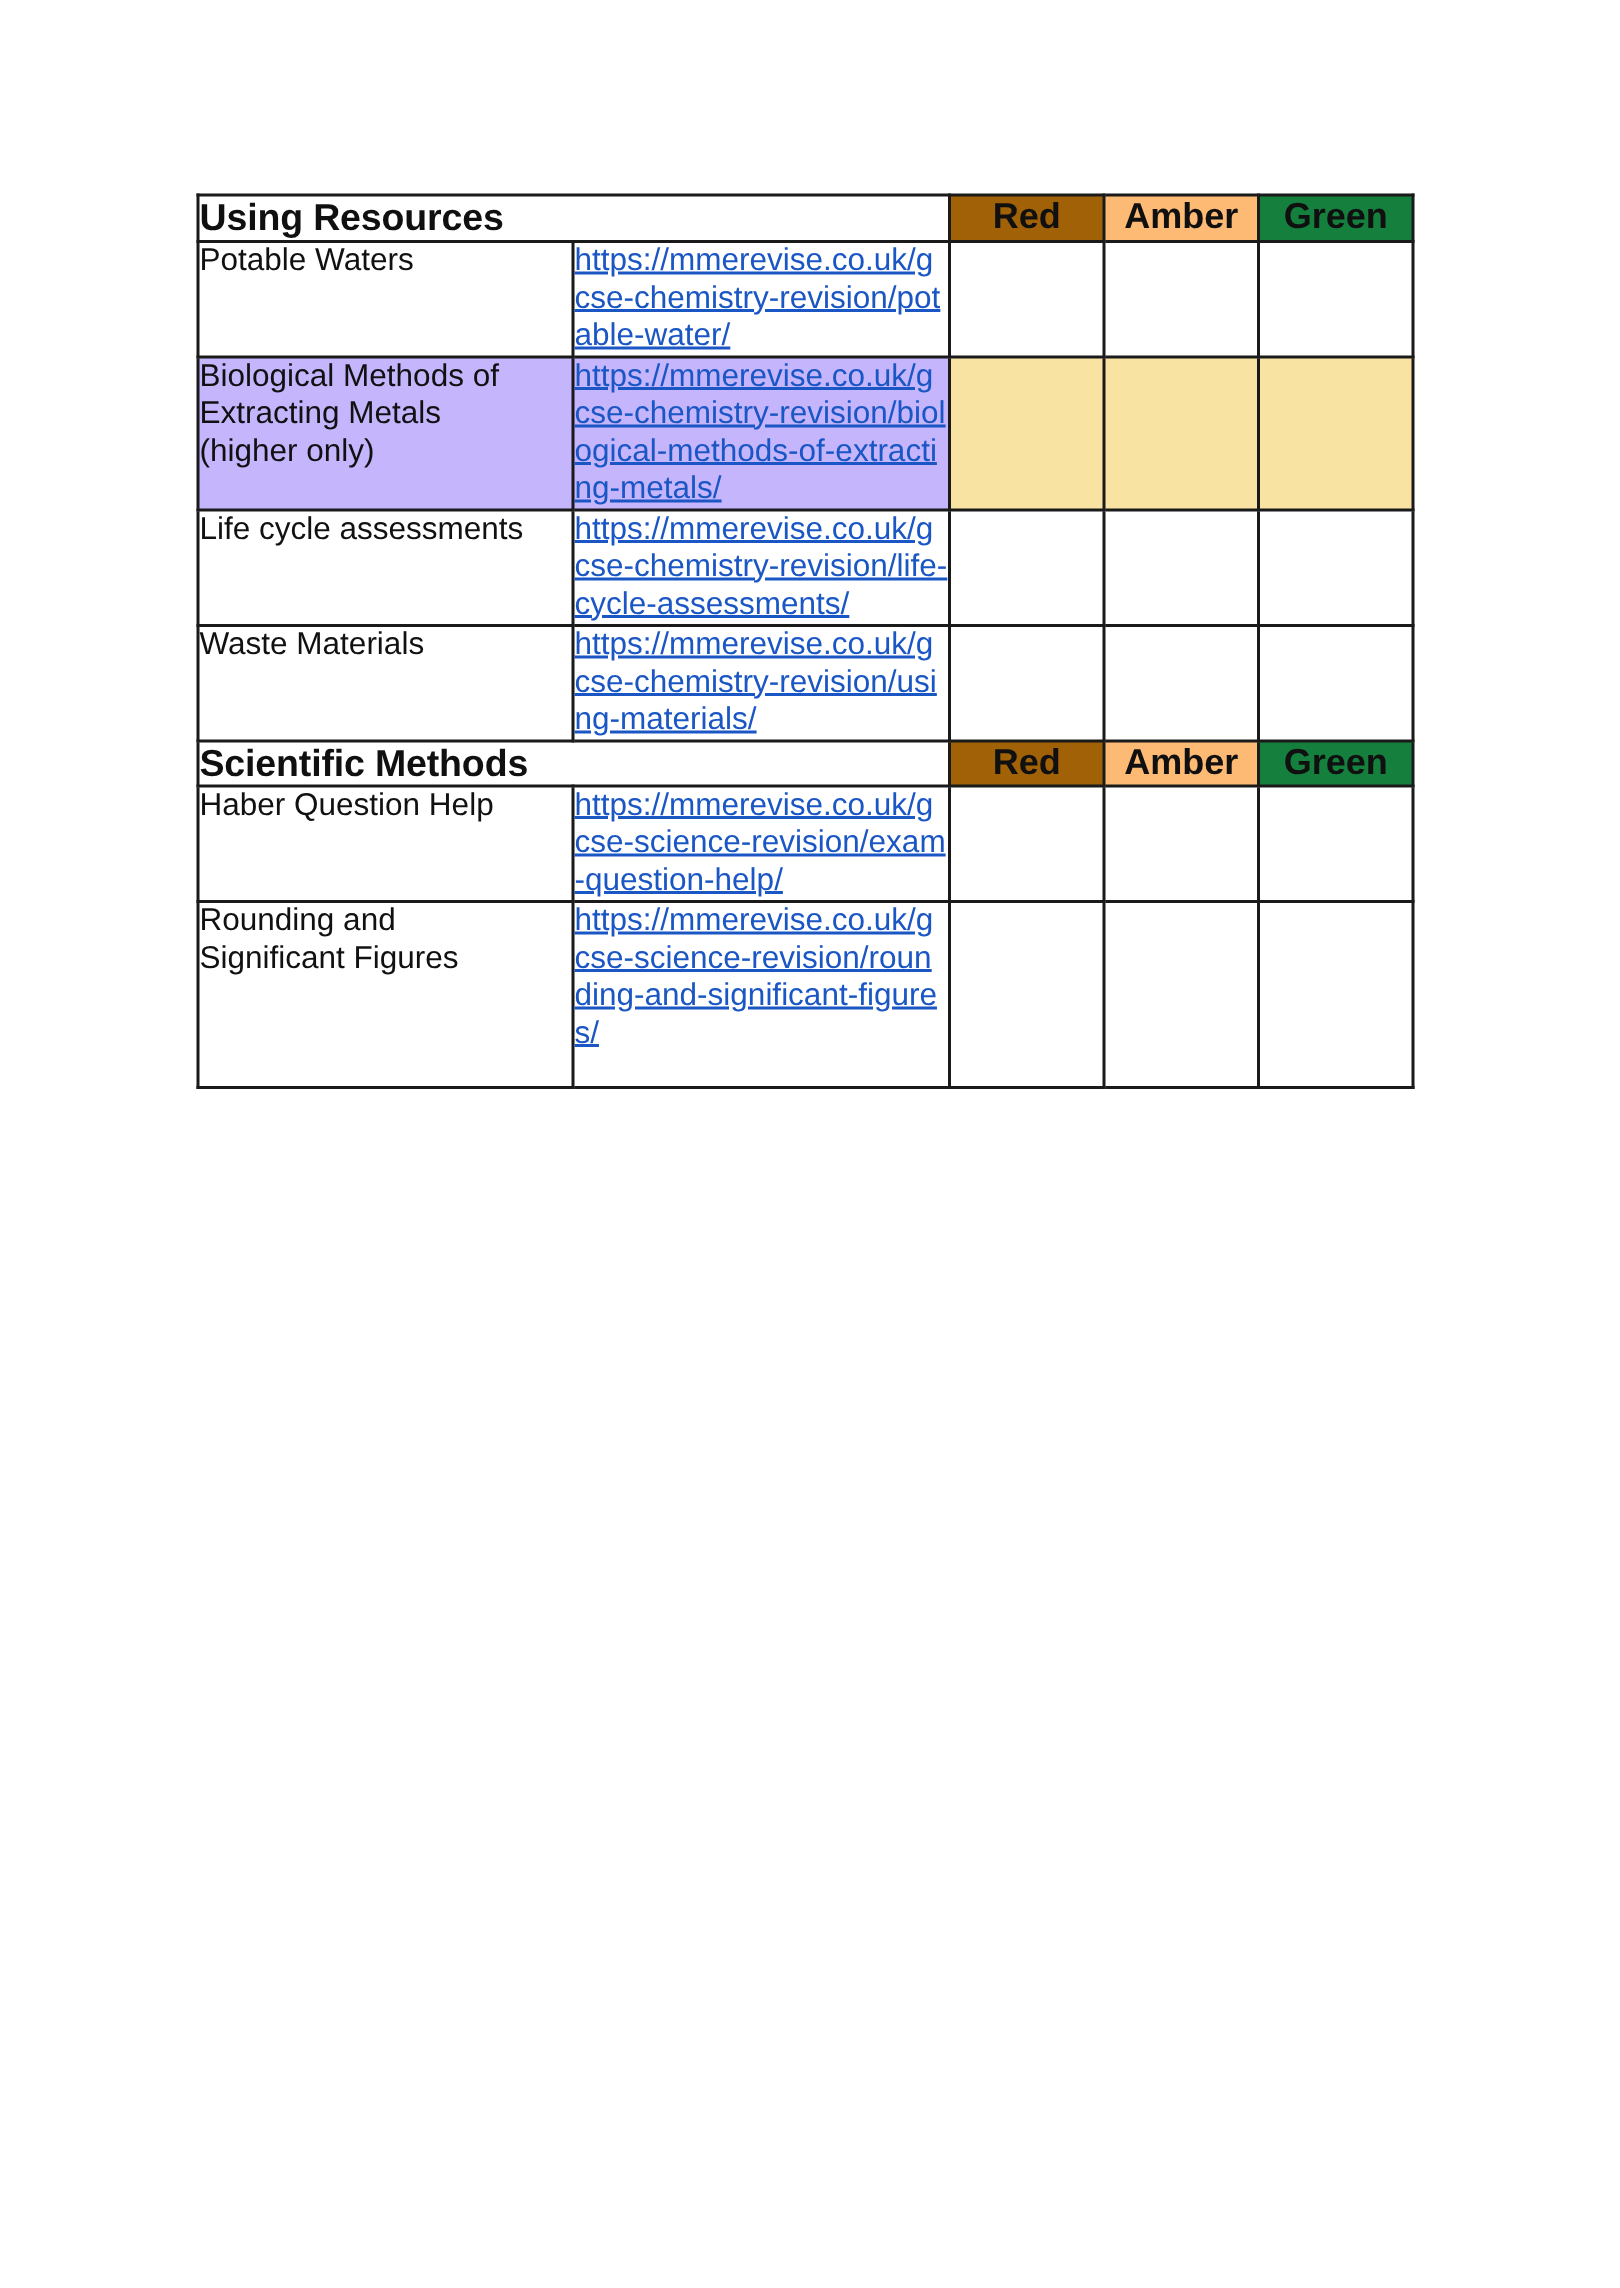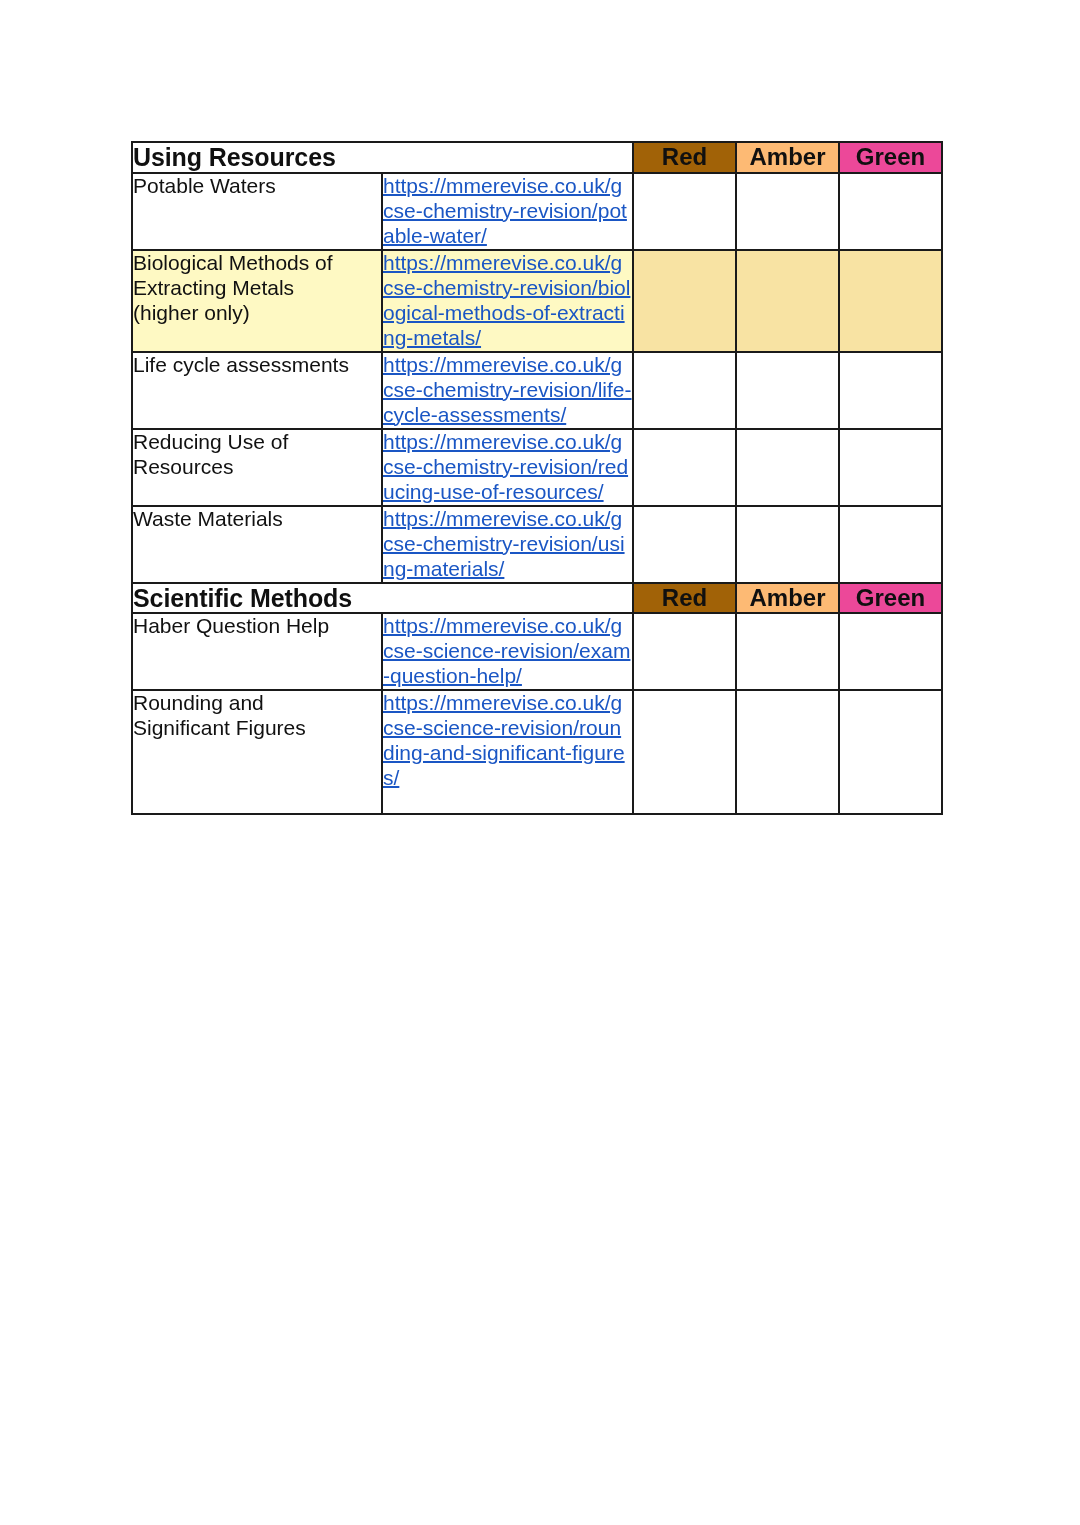--- a/index.html
+++ b/index.html
@@ -15,21 +15,21 @@
   }
   .page {
     position: relative;
     width: 1080px;
     height: 1525px;
     background: #ffffff;
   }
   .table-wrap {
     position: absolute;
     left: 131px;
-    top: 141px;
+    top: 129px;
     width: 810px;
   }
   table.rag-table {
     border-collapse: collapse;
     table-layout: fixed;
     width: 810px;
   }
   table.rag-table td {
     border: 2px solid #1a1a1a;
     vertical-align: top;
@@ -59,21 +59,21 @@
   td.rag-head {
     font-weight: bold;
     font-size: 24px;
     color: #101010;
     text-align: center;
     padding: 9px 0 9px 0;
     line-height: 1.15;
   }
   td.rag-head.red   { background: #a16207; }
   td.rag-head.amber { background: #fdba74; }
-  td.rag-head.green { background: #ec4899; }
+  td.rag-head.green { background: #15803d; }
 
   
   td.topic-cell {
     font-size: 21px;
     color: #111111;
     line-height: 1.19;
     padding: 10px 8px 10px 10px;
   }
   td.link-cell {
     padding: 10px 6px 10px 8px;
@@ -85,21 +85,21 @@
     font-size: 21px;
     line-height: 1.19;
     color: #1A56C4;
     text-decoration: underline;
     text-underline-offset: 1px;
     word-break: break-all;
     display: inline;
   }
   
   tr.highlight td {
-    background: #fef9c3;
+    background: #c4b5fd;
   }
   tr.highlight td.rag-cell {
     background: #F8E3A3;
   }
   
   tr.tall td {
     height: 122px;
   }
   .topic-line { display: block; white-space: pre; }
 </style>
@@ -147,30 +147,20 @@
             <td class="topic-cell">
               <span class="topic-line">Life cycle assessments</span>
             </td>
             <td class="link-cell"><a class="link" href="#">https://mmerevise.co.uk/gcse-chemistry-revision/life-cycle-assessments/</a></td>
             <td class="rag-cell"></td>
             <td class="rag-cell"></td>
             <td class="rag-cell"></td>
           </tr>
           <tr class="">
             <td class="topic-cell">
-              <span class="topic-line">Reducing Use of</span>
-              <span class="topic-line">Resources</span>
-            </td>
-            <td class="link-cell"><a class="link" href="#">https://mmerevise.co.uk/gcse-chemistry-revision/reducing-use-of-resources/</a></td>
-            <td class="rag-cell"></td>
-            <td class="rag-cell"></td>
-            <td class="rag-cell"></td>
-          </tr>
-          <tr class="">
-            <td class="topic-cell">
               <span class="topic-line">Waste Materials</span>
             </td>
             <td class="link-cell"><a class="link" href="#">https://mmerevise.co.uk/gcse-chemistry-revision/using-materials/</a></td>
             <td class="rag-cell"></td>
             <td class="rag-cell"></td>
             <td class="rag-cell"></td>
           </tr>
           <tr class="section-row">
             <td class="section-title" colspan="2">Scientific Methods</td>
             <td class="rag-head red">Red</td>

